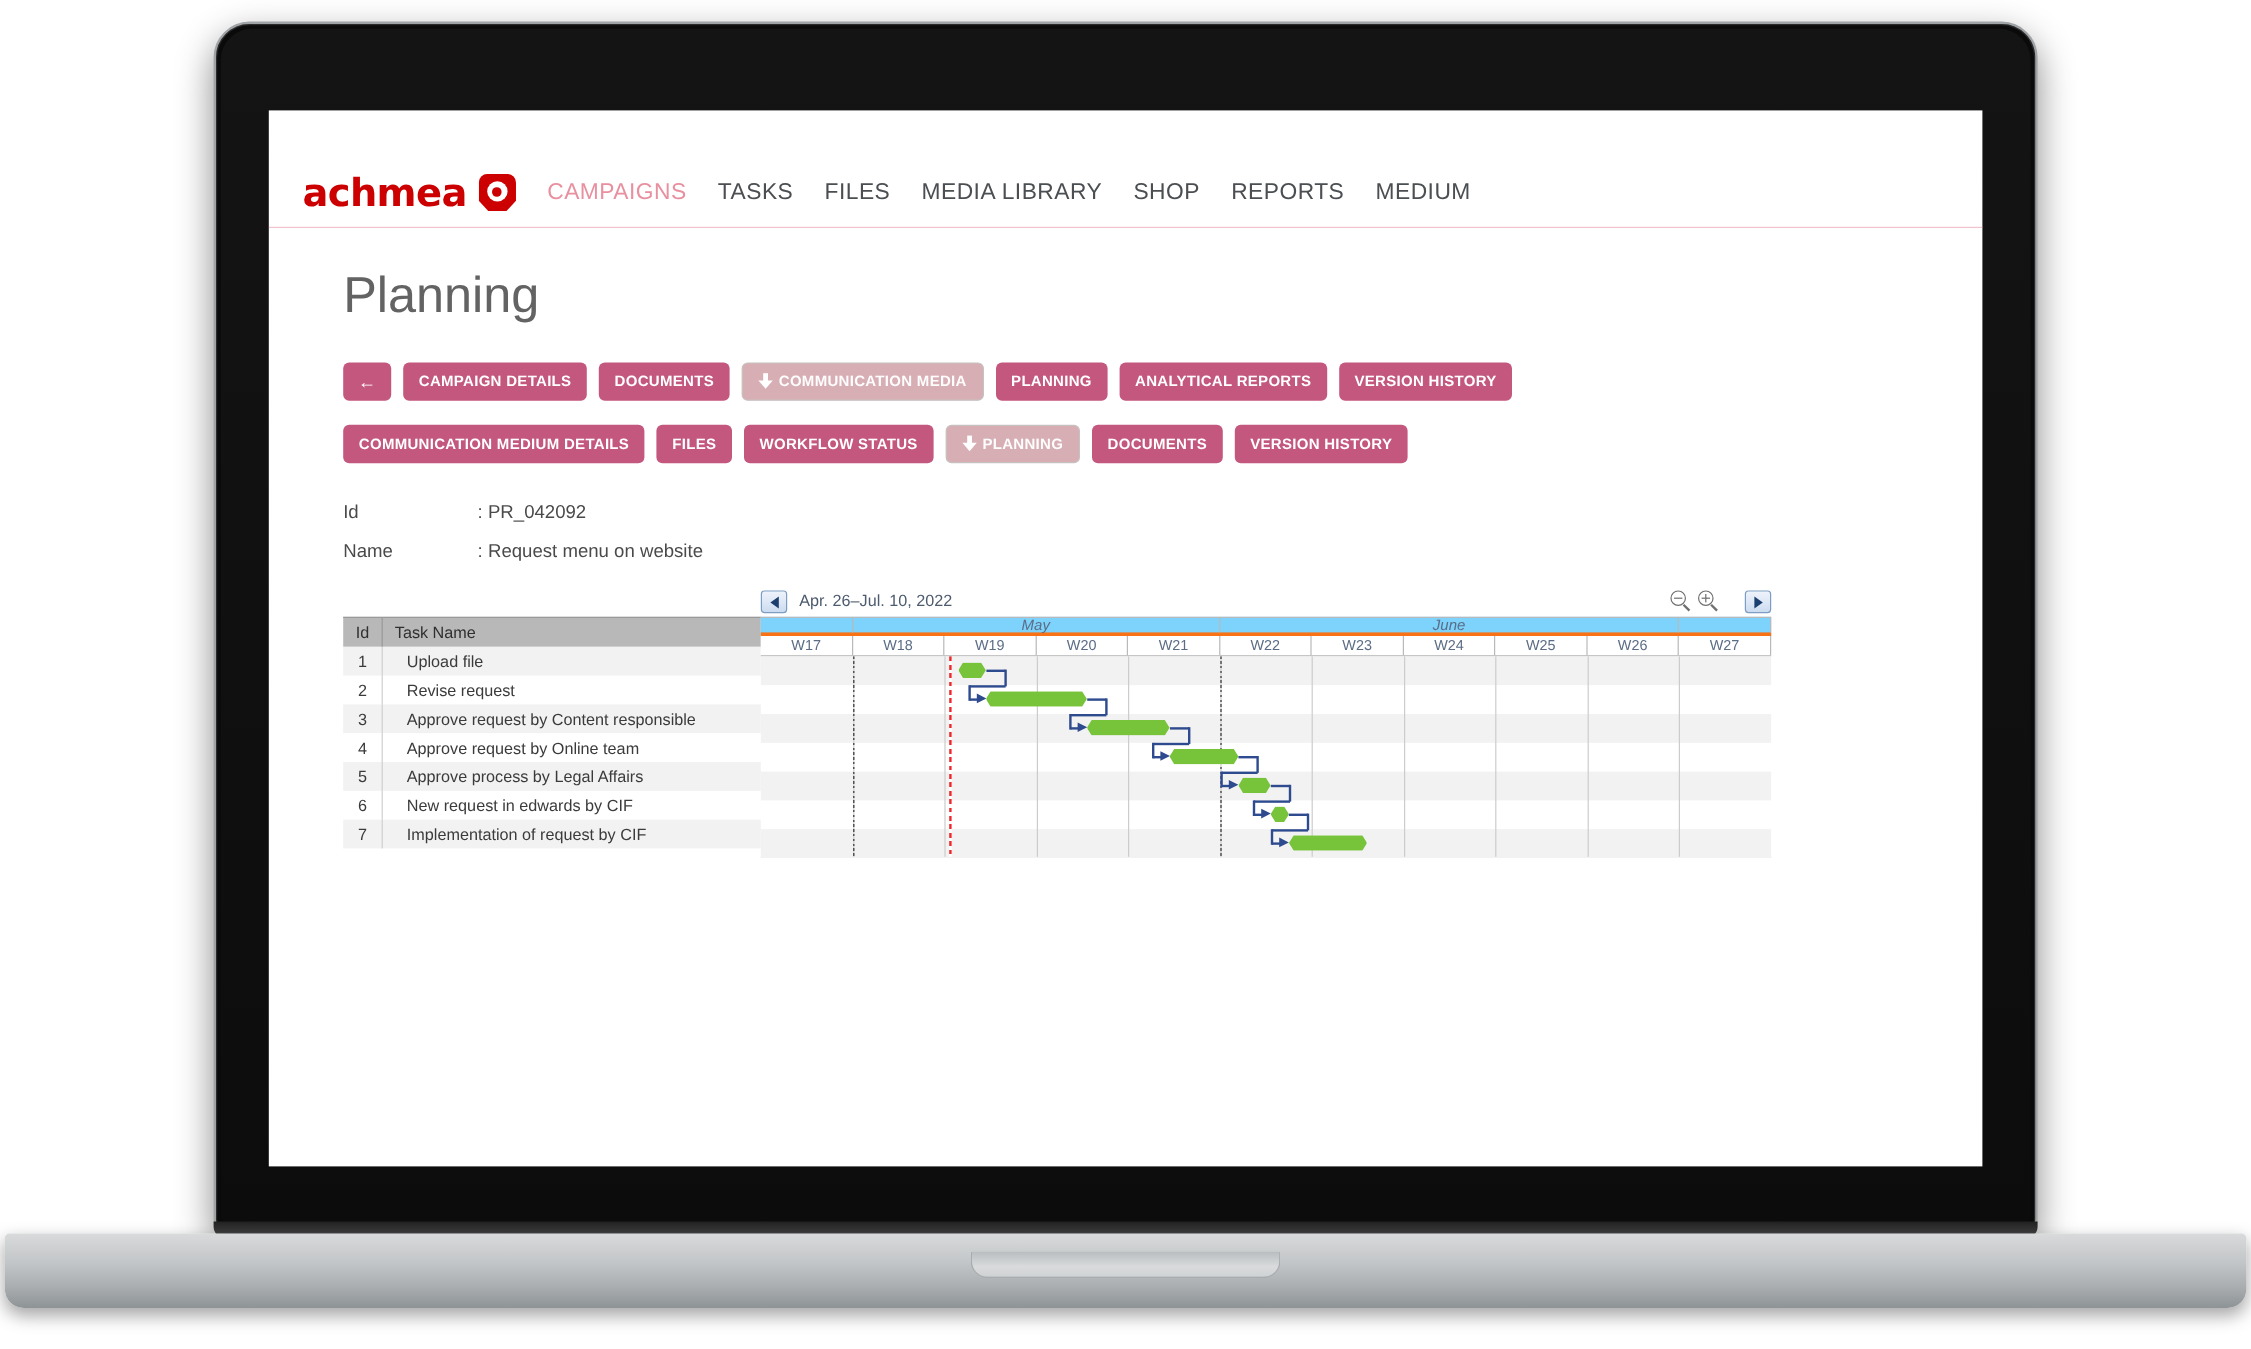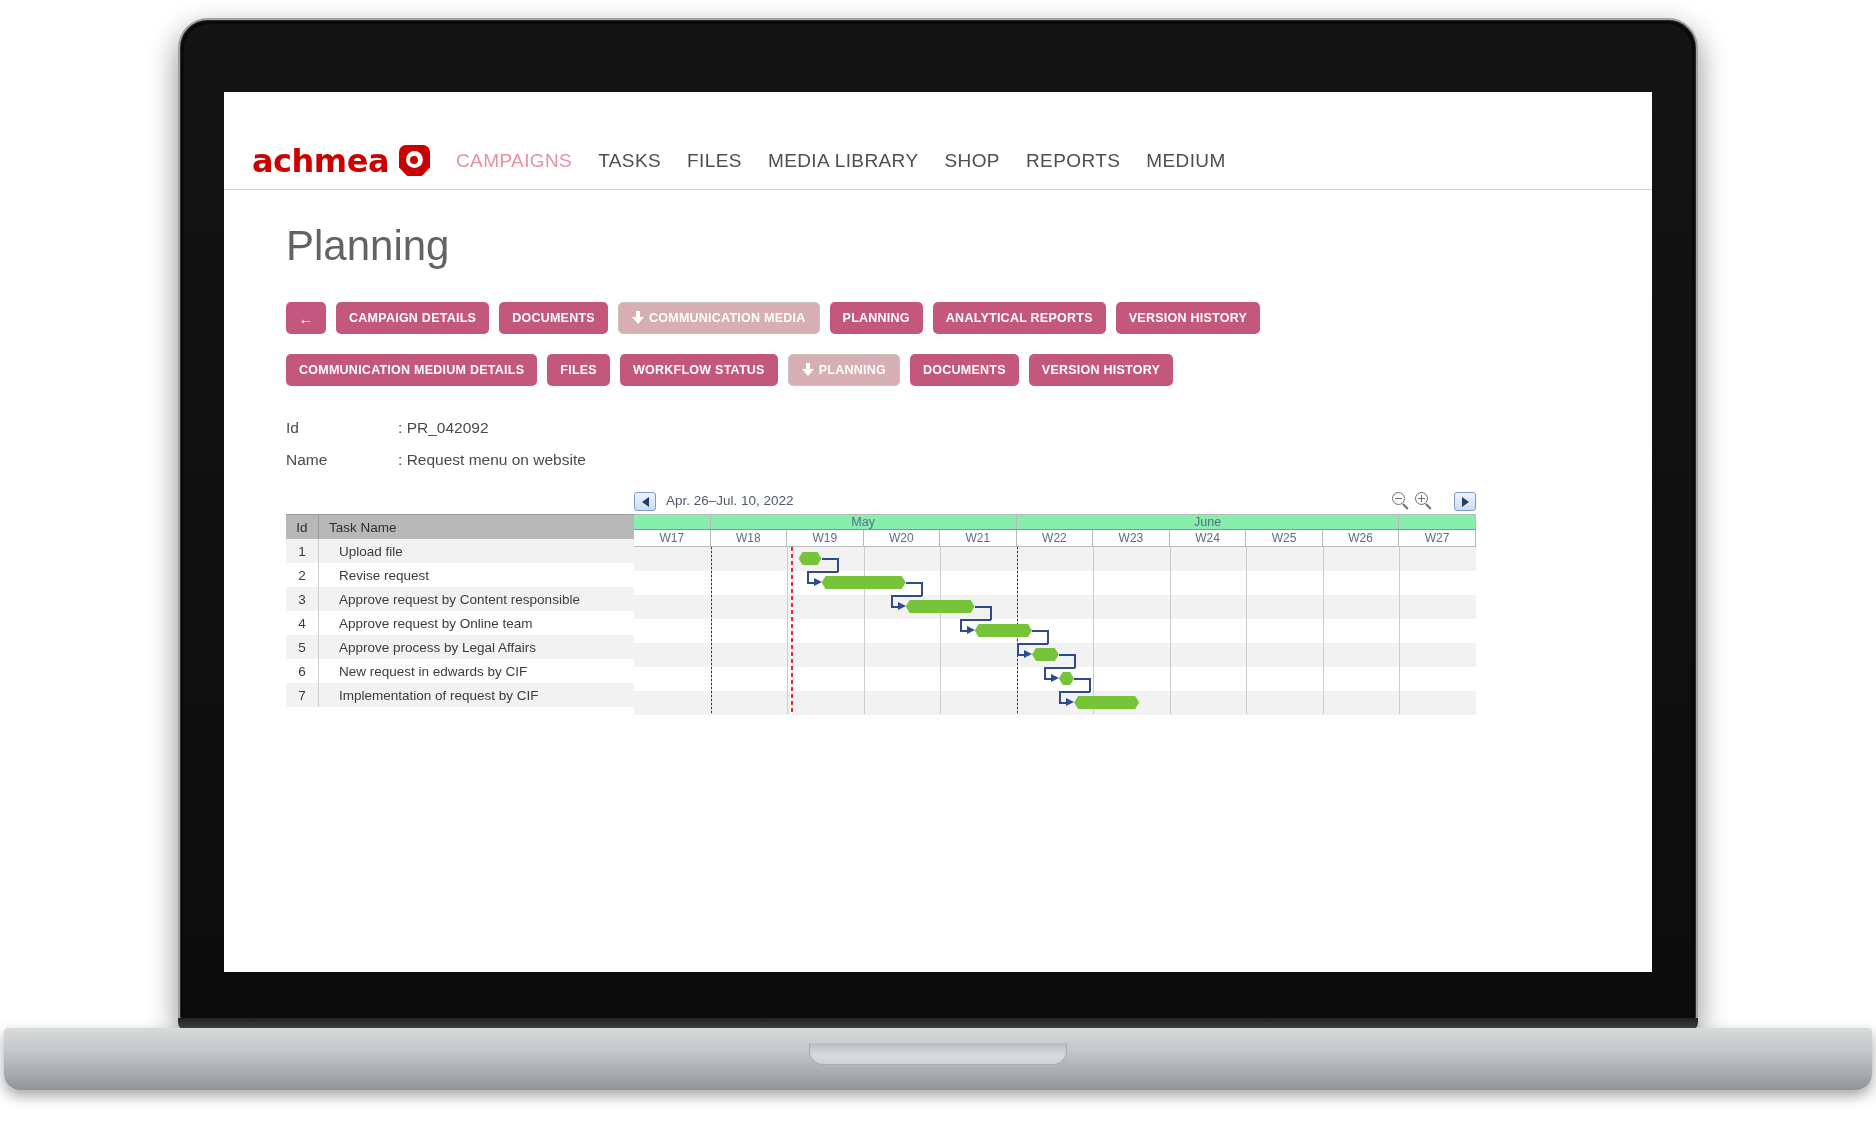--- a/index.html
+++ b/index.html
@@ -253,22 +253,23 @@
     flex: 1; padding-left: 20px;
     border-left: 1px solid #cfcfcf; height: 100%; display: flex; align-items: center;
     white-space: nowrap;
   }
   .task-row.alt { background: #f2f2f2; }
 
   
   #chart-area { position: absolute; left: 348px; top: 0; width: 842px; }
   #month-row {
     height: 16px; display: flex;
-    border-top: 1px solid #b9b9b9; border-bottom: 1px solid #f97316;
-    background: #86efac;
+    border-top: 1px solid #b9b9b9; border-bottom: 3px solid #f97316;
+    background: #7dd3fc;
+    font-style: italic;
   }
   .month-cell {
     display:flex; align-items:center; justify-content:center;
     font-size: 12.5px; color: #5b6d86;
     border-right: 1px solid #b9b9b9;
     height:100%;
   }
   #week-row { height: 17px; display: flex; border-bottom: 1px solid #b9b9b9; background:#ffffff; }
   .week-cell {
     display:flex; align-items:center; justify-content:center;

